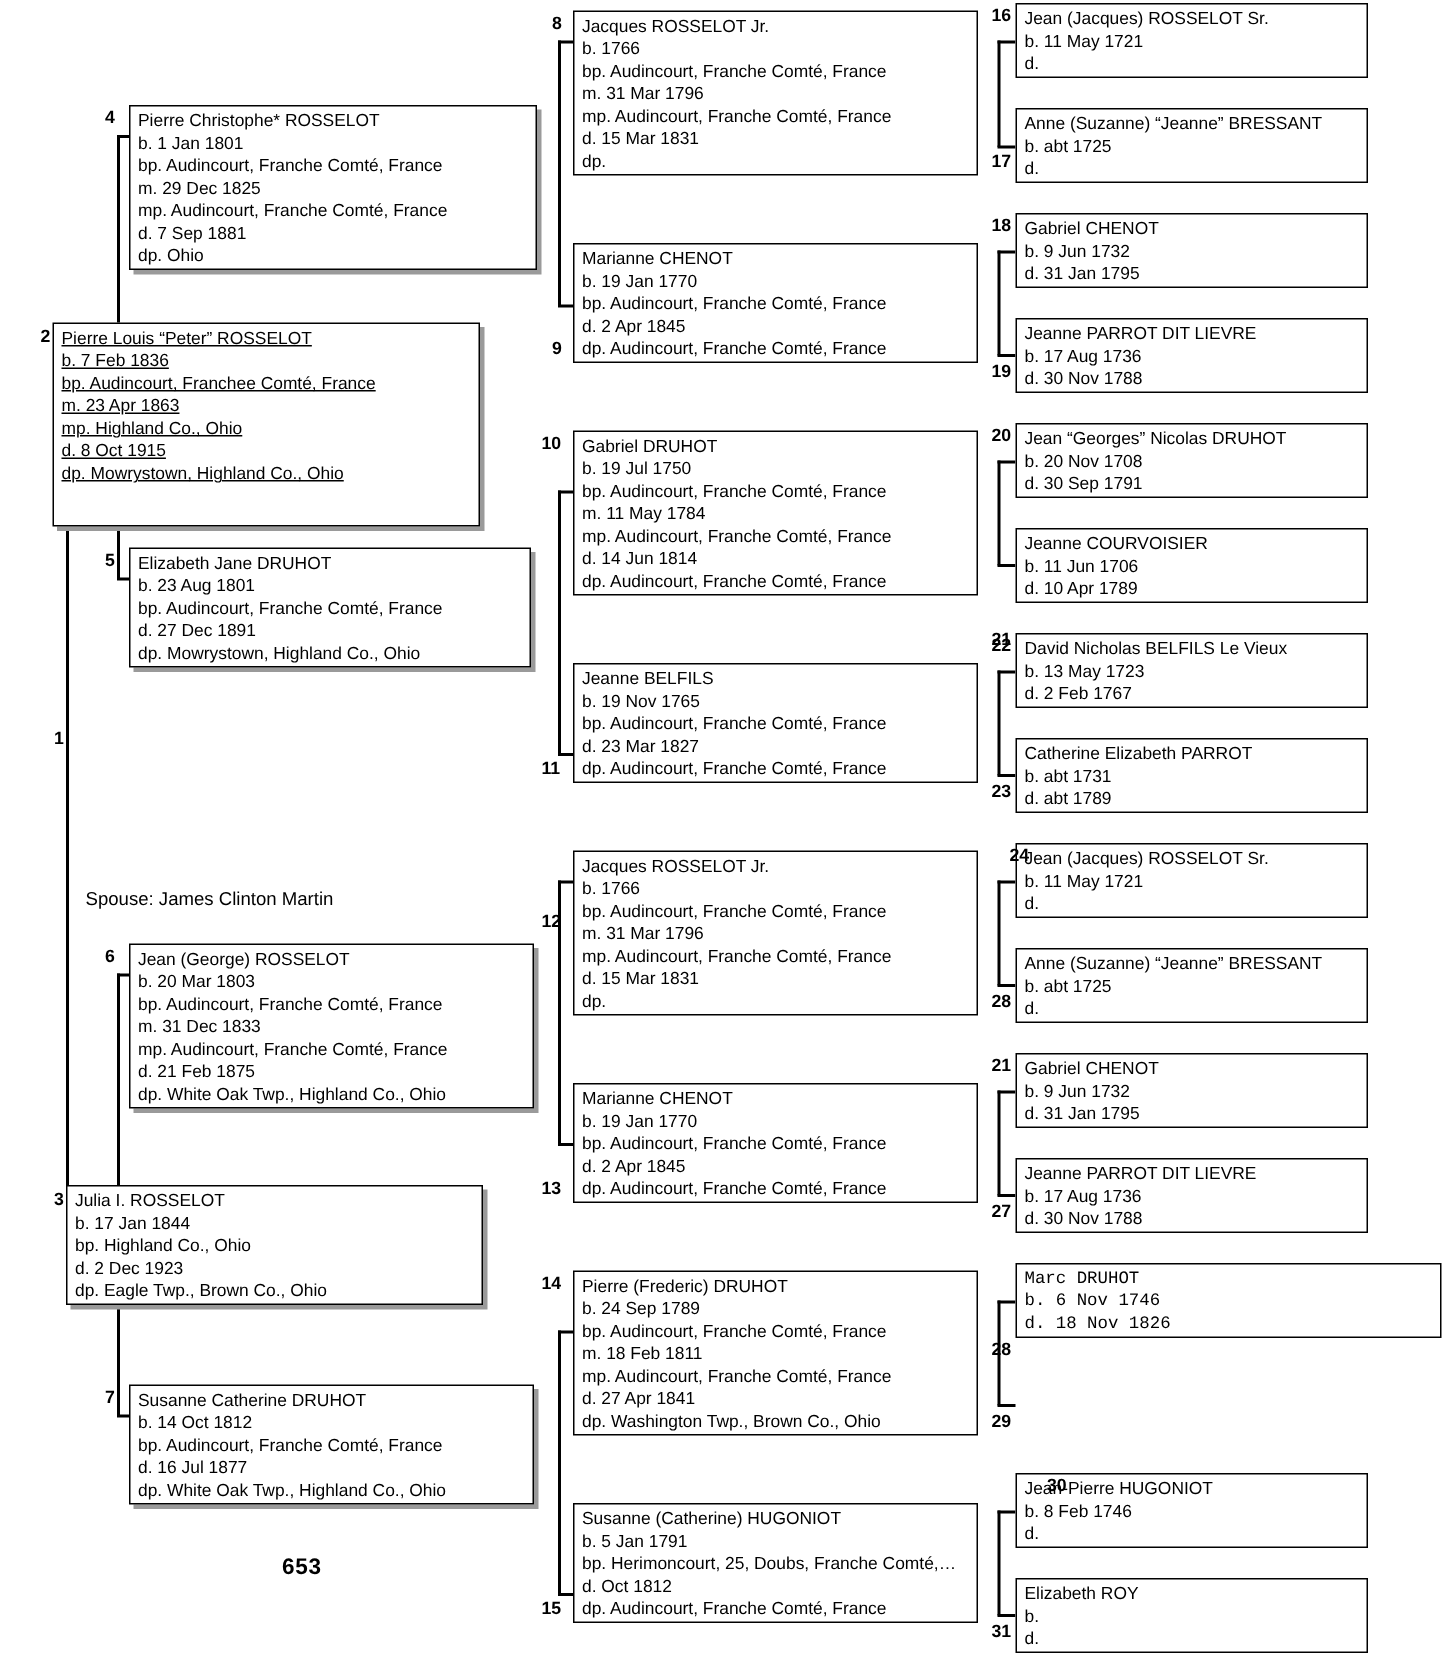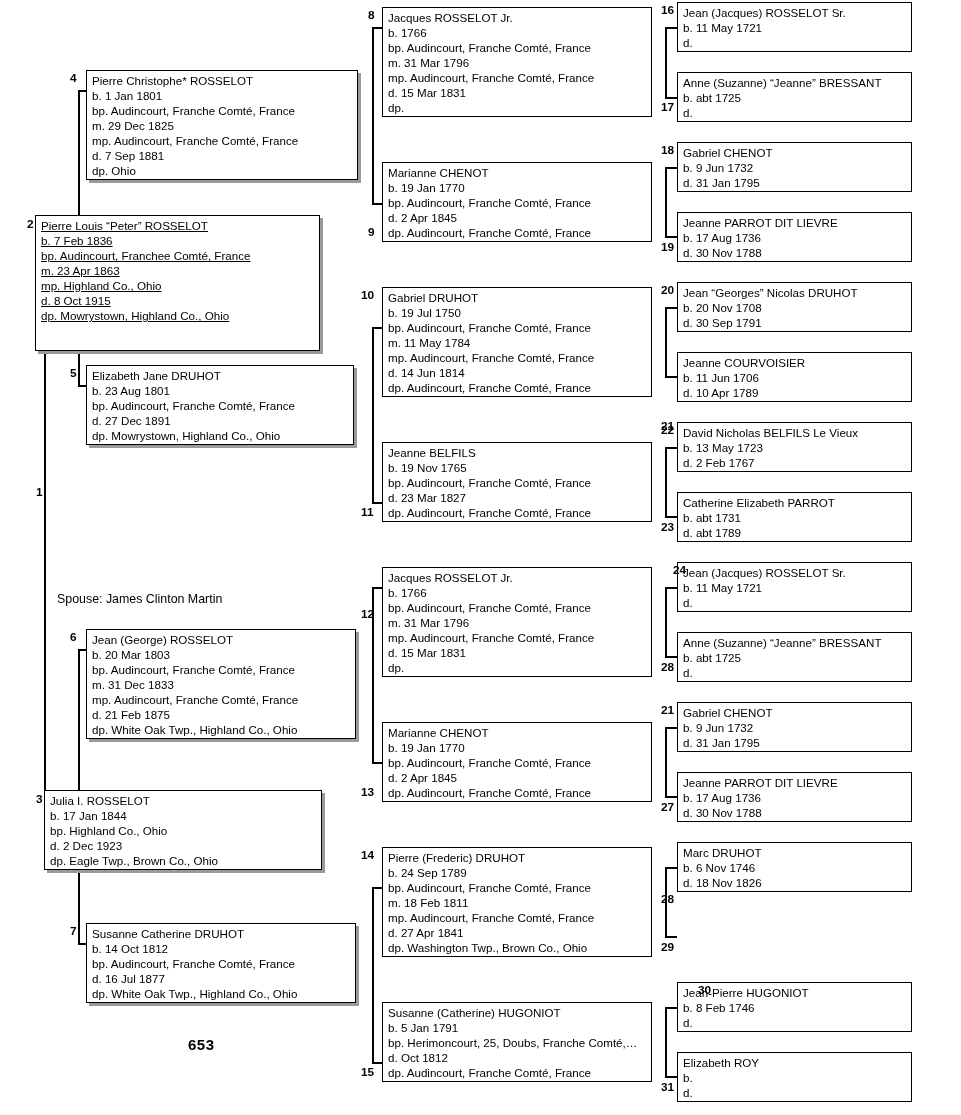--- a/index.html
+++ b/index.html
@@ -352,21 +352,21 @@
   </div>
 
   <div class="num" style="left:661px; top:801px;">27</div>
   <div class="box" style="left:677px; top:772px; width:235px; height:50px;">
     <div class="nm">Jeanne PARROT DIT LIEVRE</div>
     <div class="ln">b. 17 Aug 1736</div>
     <div class="ln">d. 30 Nov 1788</div>
   </div>
 
   <div class="num" style="left:661px; top:893px;">28</div>
-  <div class="box" style="left:677px; top:842px; width:235px; height:50px;">
+  <div class="box" style="left:677px; top:842px; width:284px; height:50px;font-family:Liberation Mono, monospace;">
     <div class="nm">Marc DRUHOT</div>
     <div class="ln">b. 6 Nov 1746</div>
     <div class="ln">d. 18 Nov 1826</div>
   </div>
 
   <div class="num" style="left:661px; top:941px;">29</div>
 
   <div class="num" style="left:698px; top:984px;text-align:right;">30</div>
   <div class="box" style="left:677px; top:982px; width:235px; height:50px;">
     <div class="nm">Jean-Pierre HUGONIOT</div>

